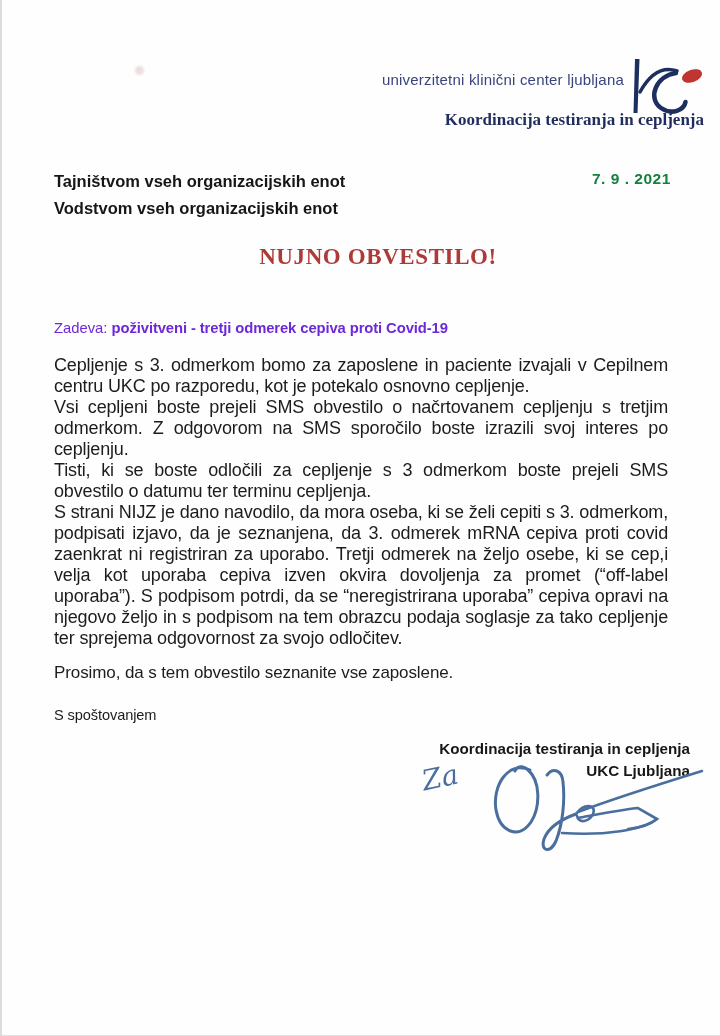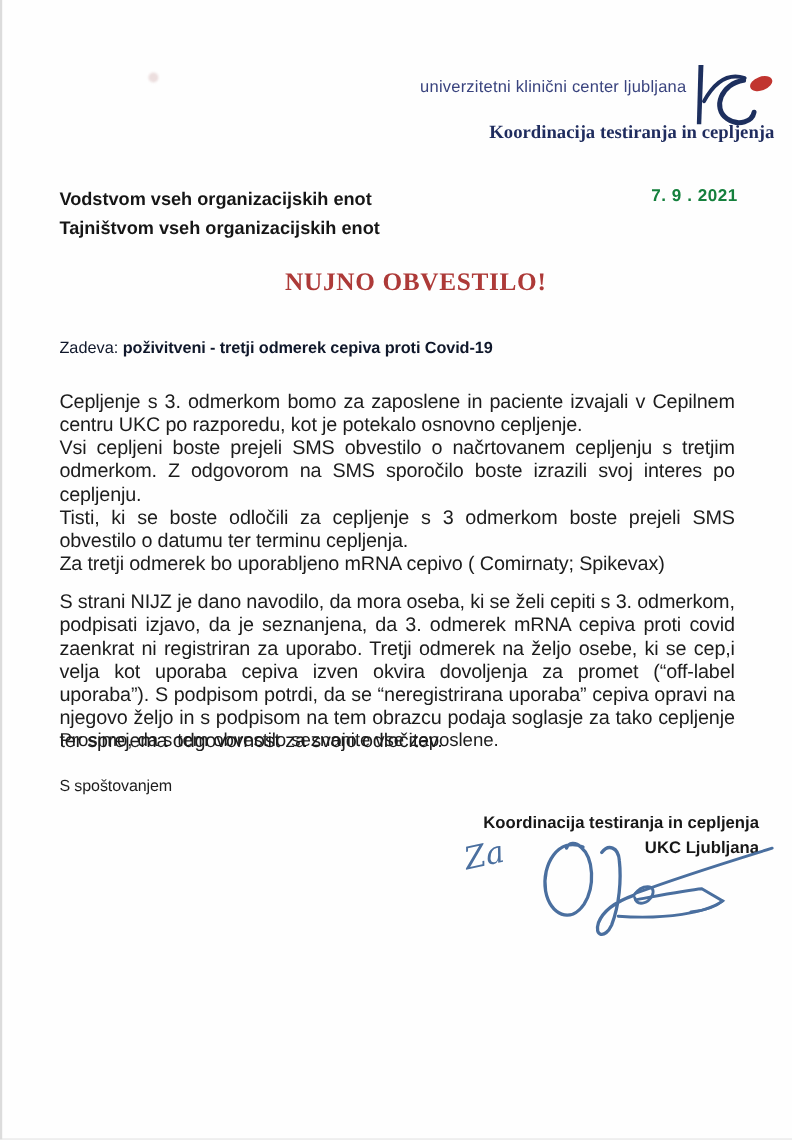--- a/index.html
+++ b/index.html
@@ -28,21 +28,21 @@
   
   .recipients{position:absolute;left:54px;top:168px;font-weight:bold;font-size:16.5px;line-height:27px;color:#161616;}
   .date{position:absolute;left:592px;top:170px;font-size:15.5px;font-weight:bold;color:#15803d;letter-spacing:.5px;}
   
   .notice{
     position:absolute;left:18px;top:244px;width:100%;text-align:center;
     font-family:"Liberation Serif", serif;font-weight:bold;font-size:23px;
     color:#ad3a38;letter-spacing:.6px;
   }
   
-  .subject{position:absolute;left:54px;top:309px;font-size:14.8px;color:#0f172a;}
+  .subject{position:absolute;left:54px;top:320px;font-size:14.8px;color:#6d28d9;}
   .subject b{letter-spacing:-.1px;}
   
   .body-block{position:absolute;left:54px;top:355px;width:614px;font-size:18px;line-height:21px;letter-spacing:-.15px;color:#1c1c1c;}
   .body-block p{margin:0;text-align:justify;}
   .body-block p.no-just{text-align:left;}
   .body-block p.gap-after{margin-bottom:14px;}
   .closing-request{position:absolute;left:54px;top:663px;font-size:17px;letter-spacing:-.1px;color:#1c1c1c;}
   .salutation{position:absolute;left:54px;top:707px;font-size:14.6px;letter-spacing:-.1px;color:#1c1c1c;}
   
   .sig-text{position:absolute;right:30px;top:738px;text-align:right;font-weight:bold;font-size:15.2px;line-height:22px;color:#171717;}
@@ -64,37 +64,36 @@
           <path d="M12 36 C 22 18, 34 10, 49 15" fill="none" stroke="#1d2f5e" stroke-width="3.5" stroke-linecap="round"></path>
           <path d="M48 17 C 28 20, 19 42, 33 52 C 44 59.5, 56 54, 57.5 46" fill="none" stroke="#1d2f5e" stroke-width="4.5" stroke-linecap="round"></path>
           <ellipse cx="64" cy="20" rx="10.5" ry="6.2" transform="rotate(-20 64 20)" fill="#c13530"></ellipse>
         </svg>
       </span>
     </div>
     <div class="department">Koordinacija testiranja in cepljenja</div>
   </div>
 
   <div class="recipients">
+    <div>Tajništvom vseh organizacijskih enot</div>
     <div>Vodstvom vseh organizacijskih enot</div>
-    <div>Tajništvom vseh organizacijskih enot</div>
   </div>
 
   <div class="date">7. 9 . 2021</div>
 
   <div class="notice">NUJNO OBVESTILO!</div>
 
   <div class="subject">
     <span>Zadeva: </span><b>poživitveni - tretji odmerek cepiva proti Covid-19</b>
   </div>
 
   <div class="body-block">
     <p>Cepljenje s 3. odmerkom bomo za zaposlene in paciente izvajali v Cepilnem centru UKC po razporedu, kot je potekalo osnovno cepljenje.</p>
     <p>Vsi cepljeni boste prejeli SMS obvestilo o načrtovanem cepljenju s tretjim odmerkom. Z odgovorom na SMS sporočilo boste izrazili svoj interes po cepljenju.</p>
     <p>Tisti, ki se boste odločili za cepljenje s 3 odmerkom boste prejeli SMS obvestilo o datumu ter terminu cepljenja.</p>
-    <p class="no-just gap-after">Za tretji odmerek bo uporabljeno mRNA cepivo ( Comirnaty; Spikevax)</p>
     <p>S strani NIJZ je dano navodilo, da mora oseba, ki se želi cepiti s 3. odmerkom, podpisati izjavo, da je seznanjena, da 3. odmerek mRNA cepiva proti covid zaenkrat ni registriran za uporabo. Tretji odmerek na željo osebe, ki se cep,i velja kot uporaba cepiva izven okvira dovoljenja za promet (“off-label uporaba”). S podpisom potrdi, da se “neregistrirana uporaba” cepiva opravi na njegovo željo in s podpisom na tem obrazcu podaja soglasje za tako cepljenje ter sprejema odgovornost za svojo odločitev.</p>
   </div>
 
   <div class="closing-request">Prosimo, da s tem obvestilo seznanite vse zaposlene.</div>
   <div class="salutation">S spoštovanjem</div>
 
   <div class="sig-text">
     <div>Koordinacija testiranja in cepljenja</div>
     <div>UKC Ljubljana</div>
   </div>

